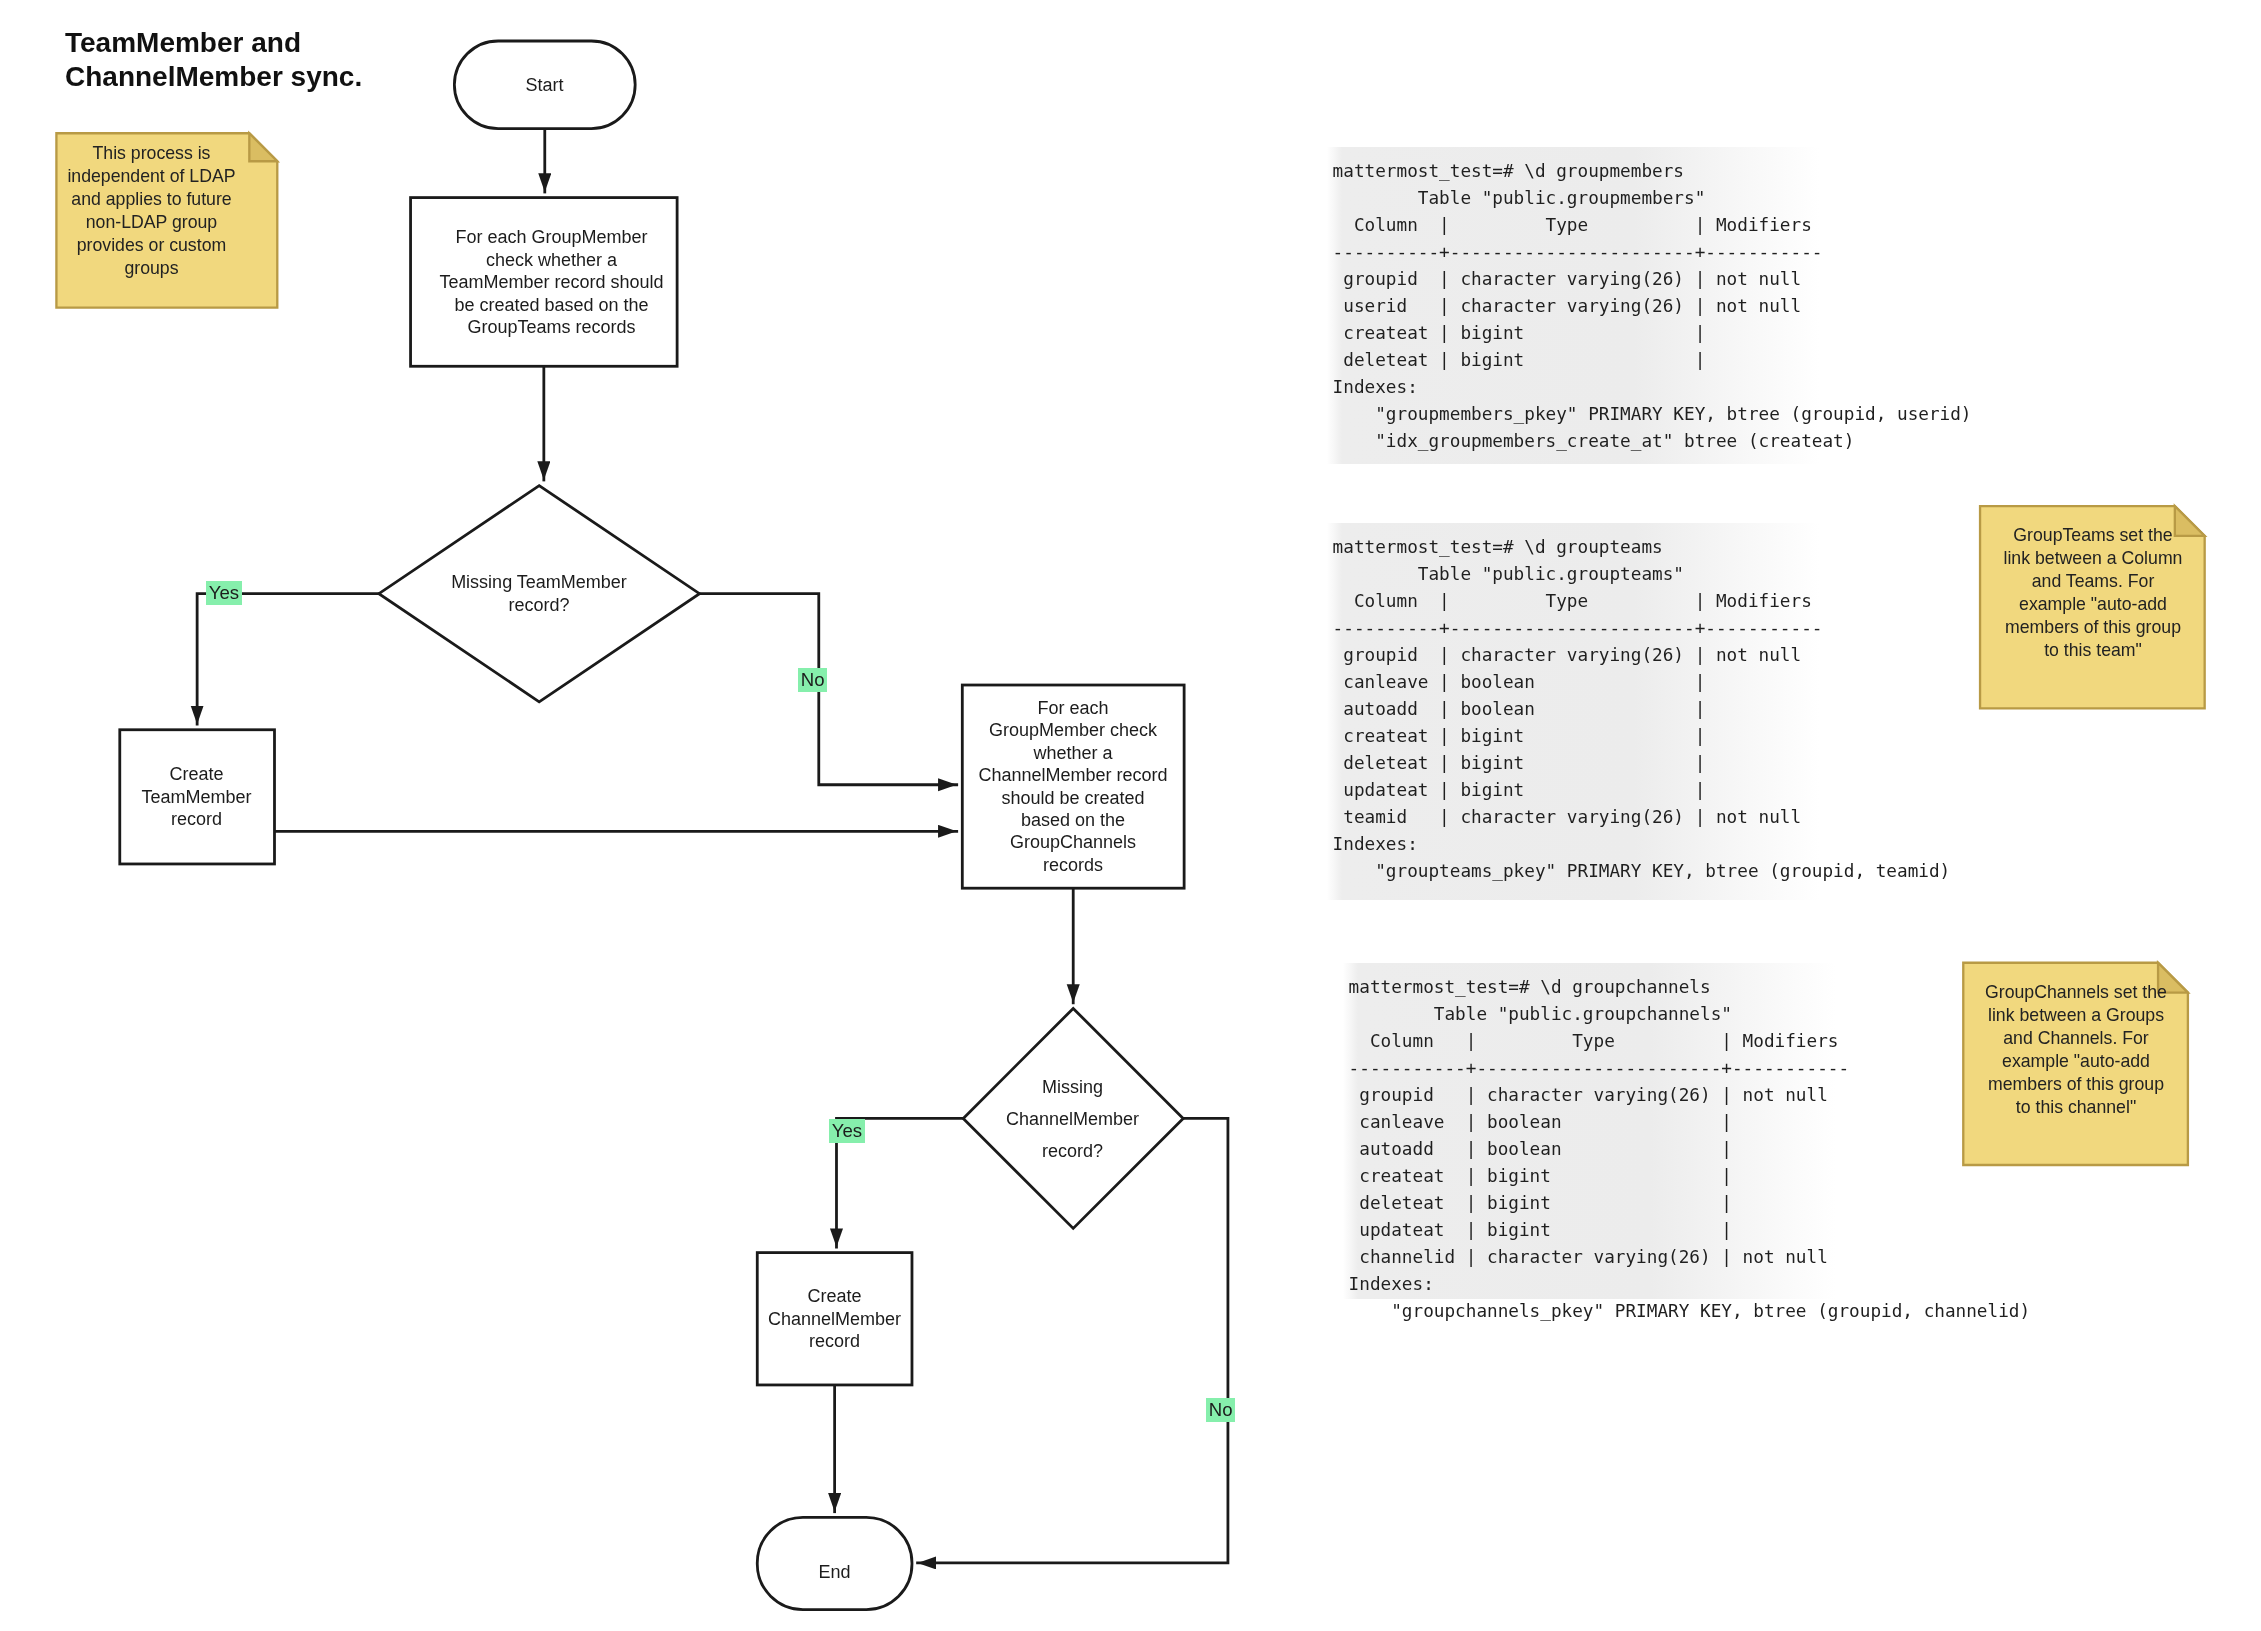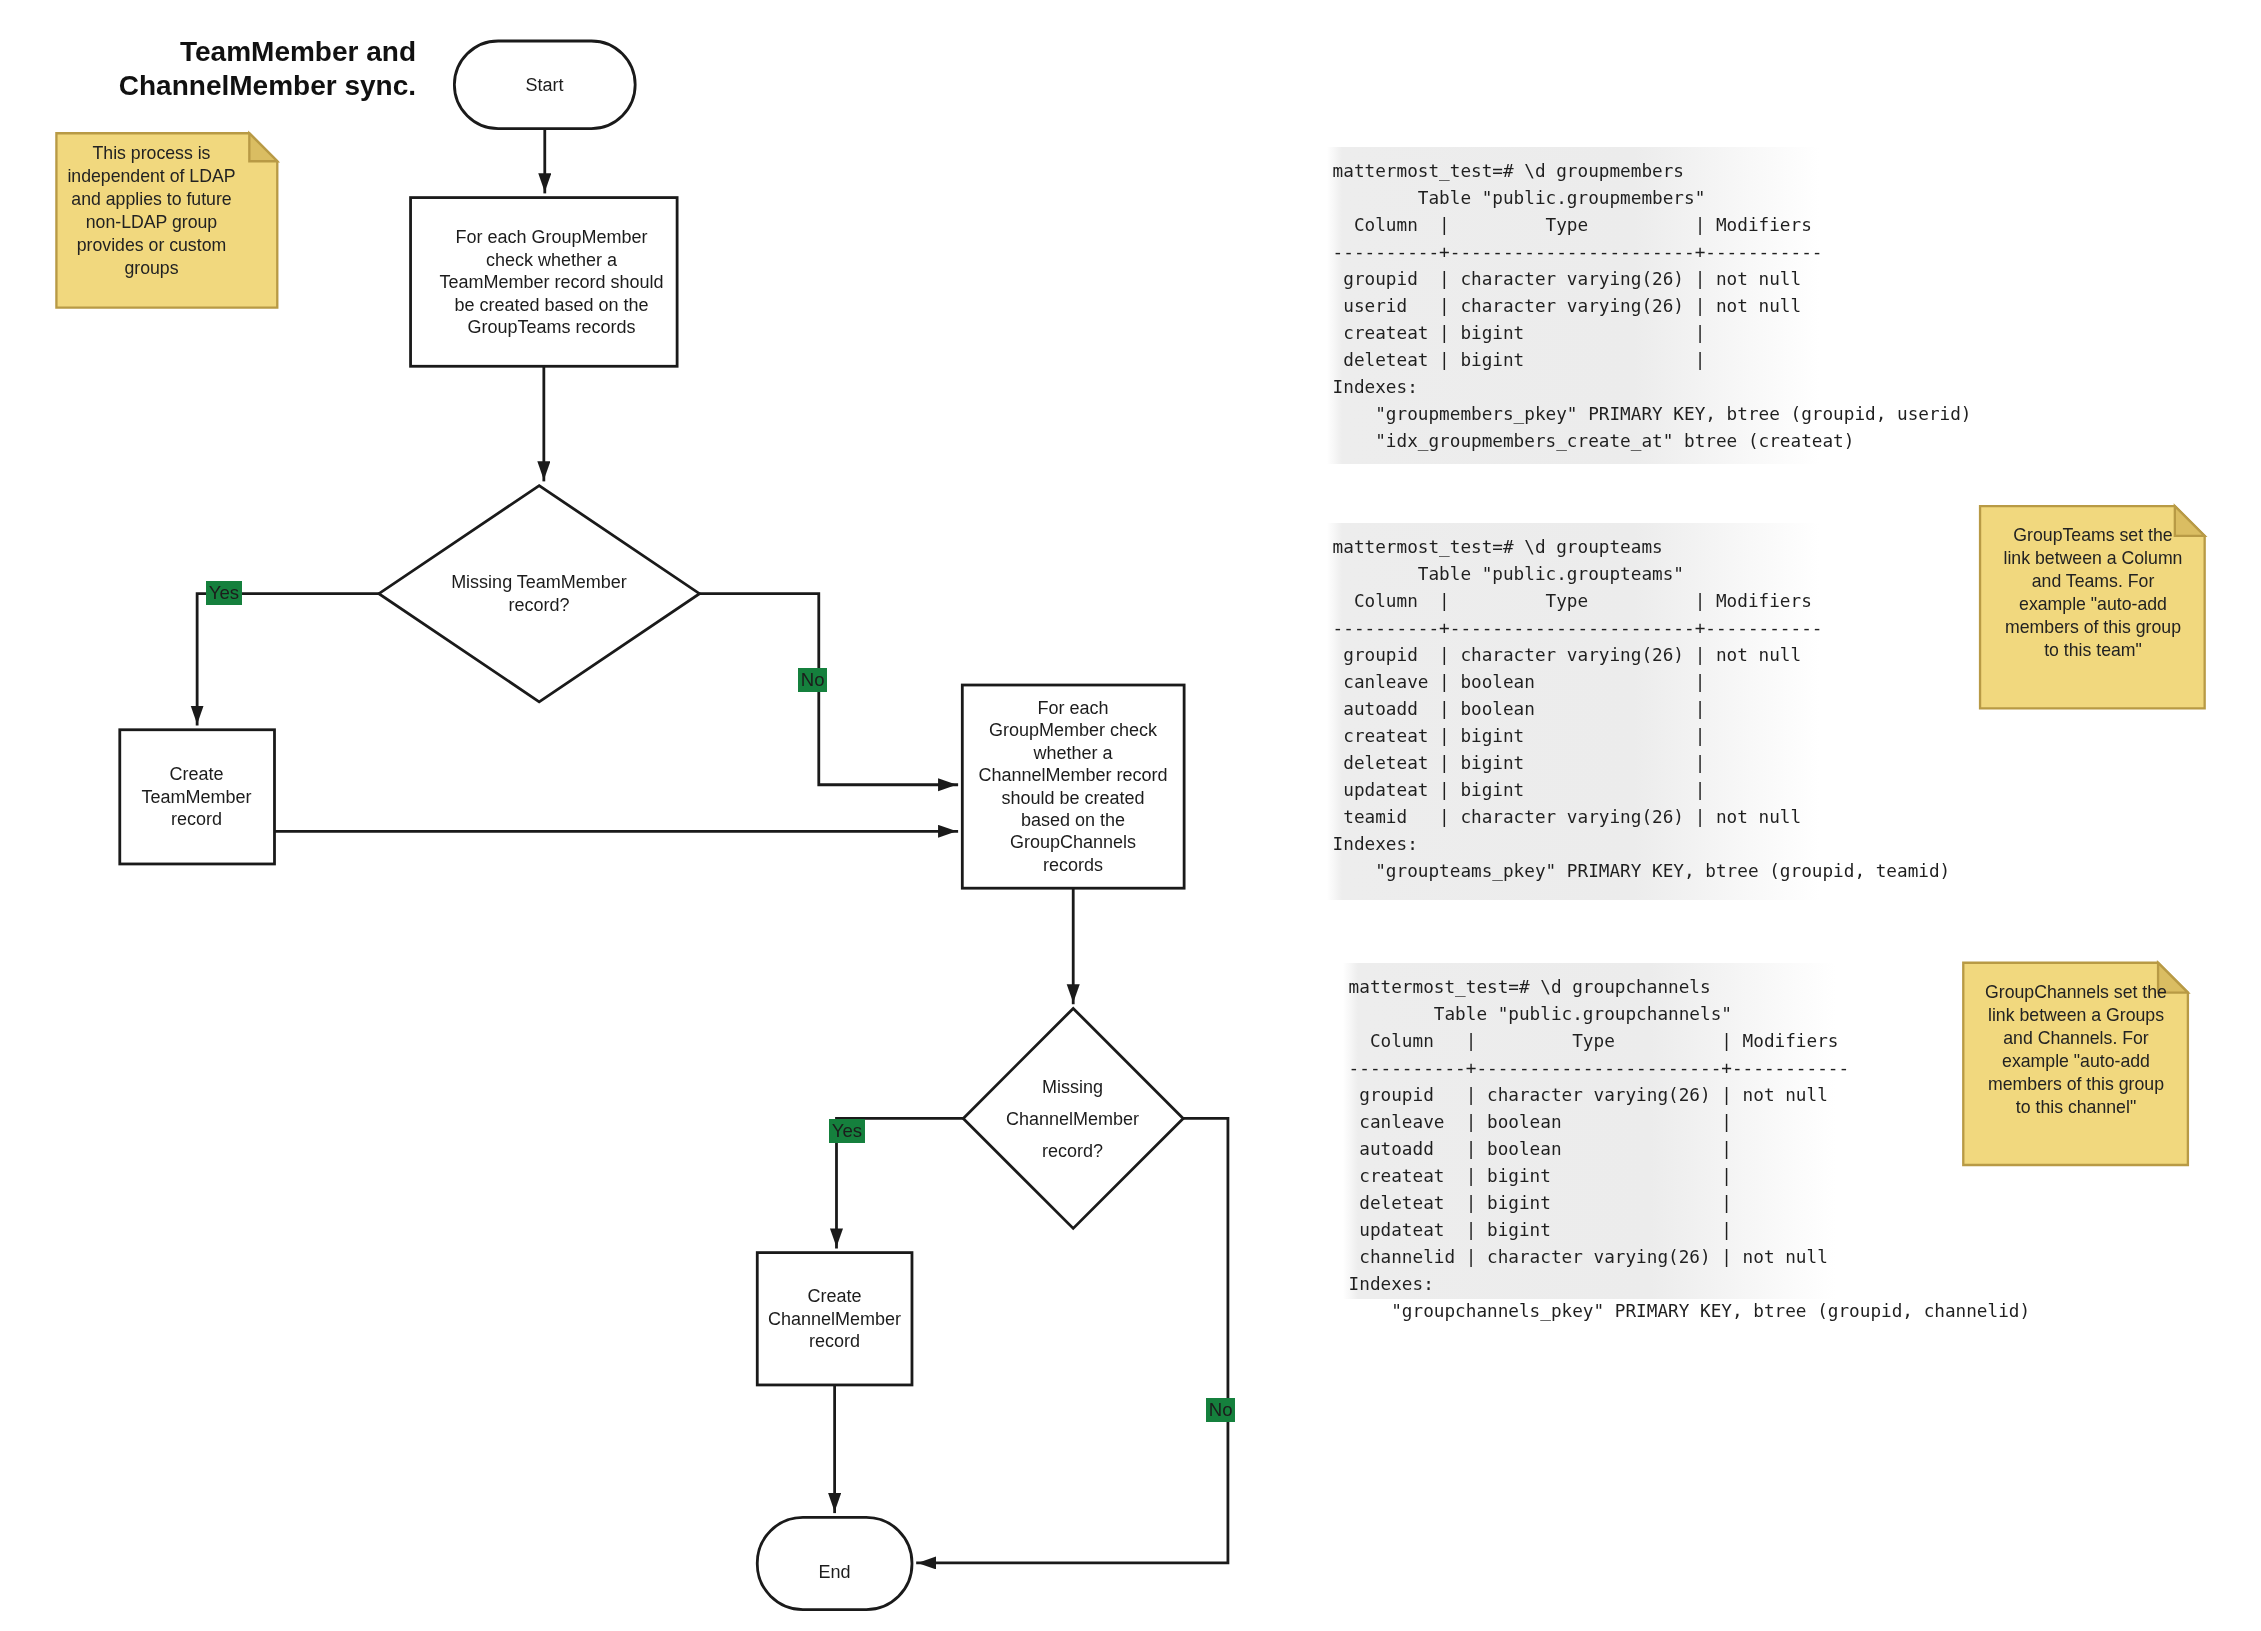--- a/index.html
+++ b/index.html
@@ -1,23 +1,23 @@
 <!DOCTYPE html>
 <html style="font-size:15px"><head>
 <meta charset="utf-8">
 <style>
   html,body{margin:0;padding:0;background:#ffffff;}
   .canvas{position:relative;width:2262px;height:1631px;background:#ffffff;overflow:hidden;
           font-family:"Liberation Sans", sans-serif;color:#1c1c1c;}
   svg.layer{position:absolute;left:0;top:0;width:2262px;height:1631px;}
   .lbl{position:absolute;display:flex;align-items:center;justify-content:center;
        text-align:center;white-space:pre-line;font-size:18px;line-height:22.4px;color:#1c1c1c;}
-  .edge-lbl{position:absolute;background:#15803d;font-size:18.6px;line-height:22.4px;
+  .edge-lbl{position:absolute;background:#86efac;font-size:18.6px;line-height:22.4px;
             text-align:center;padding:0.9px 2.8px;color:#1c1c1c;}
-  .page-title{position:absolute;left:65px;top:35px;width:351px;text-align:right;
+  .page-title{position:absolute;left:65px;top:26px;width:351px;text-align:left;
               font-size:28px;line-height:34px;font-weight:bold;white-space:pre-line;color:#111;}
   .note-text{position:absolute;text-align:center;white-space:pre-line;
              font-size:17.7px;line-height:23px;color:#222;}
   .codeblock{position:absolute;
              background:linear-gradient(to right,#ffffff 0px,#ededed 15px,#ececec 55%,rgba(236,236,236,0) 88%);}
   .codeblock pre{margin:0;padding:11.2px 0 0 5.6px;font-family:"DejaVu Sans Mono", monospace;
                  font-size:17.7px;line-height:27px;color:#1f1f1f;white-space:pre;}
 </style>
 </head>
 <body>

